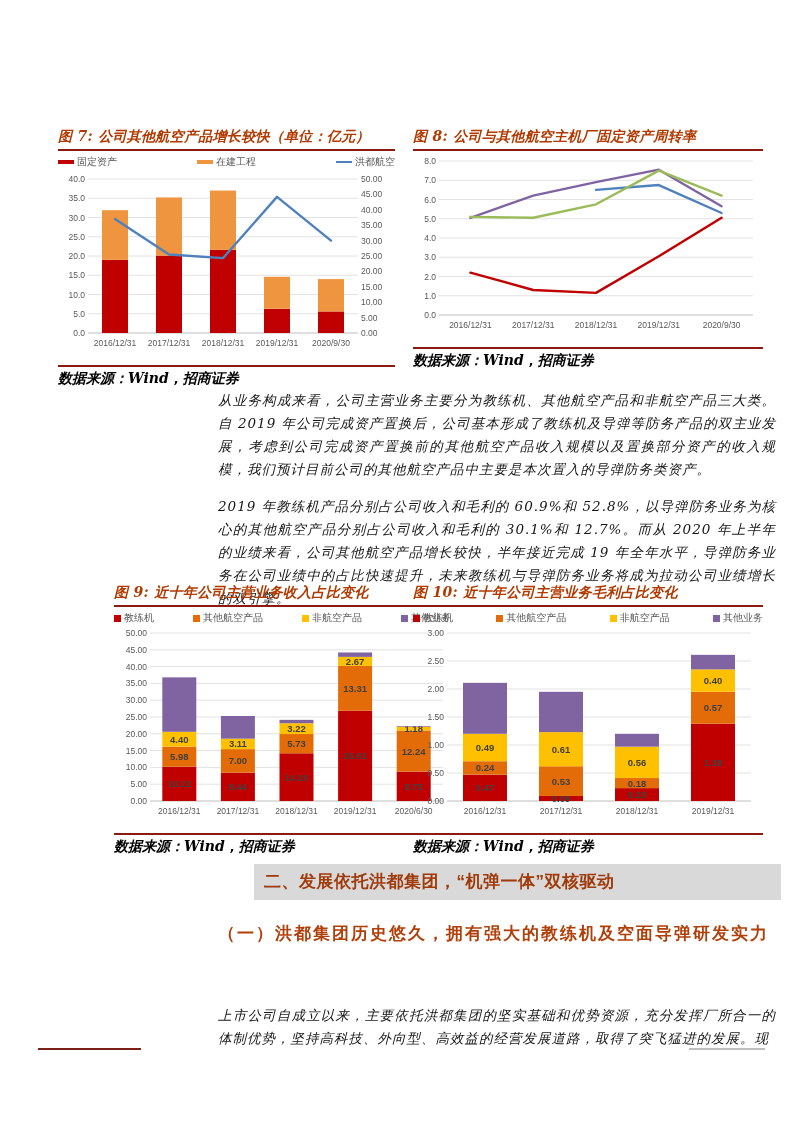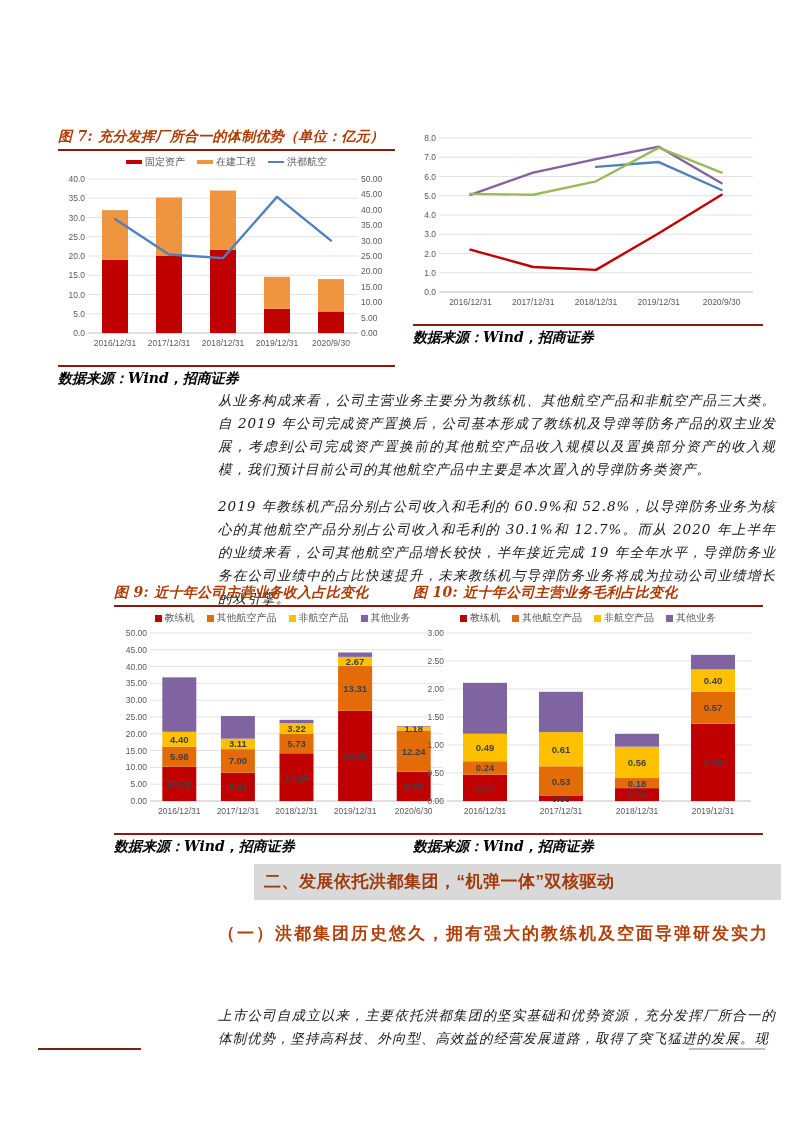--- a/index.html
+++ b/index.html
@@ -2,21 +2,21 @@
 <html><head>
 <meta charset="utf-8">
 <style>
   html,body{margin:0;padding:0;background:#ffffff;}
   .canvas{position:relative;width:793px;height:1122px;background:#fff;overflow:hidden;
           font-family:"Liberation Sans",sans-serif;}
   .fig{position:absolute;margin:0;}
   .fig-caption{font-family:"DejaVu Serif",serif;font-style:italic;font-weight:bold;
                font-size:14px;color:#B03A00;border-bottom:2px solid #8B1A10;
                padding-bottom:3px;white-space:nowrap;letter-spacing:.3px;}
-  .legend{display:flex;justify-content:center;align-items:center;gap:12px;
+  .legend{display:flex;justify-content:space-between;align-items:center;gap:12px;
           margin-top:4px;height:14px;font-size:10px;color:#595959;white-space:nowrap;}
   .legend .it{display:flex;align-items:center;gap:3px;}
   .legend .ln{width:16px;height:4px;display:inline-block;}
   .legend .ln.thin{height:2.5px;}
   .legend .sq{width:7px;height:7px;display:inline-block;}
   .chart-box{margin-top:2px;}
   .chart-box svg text{font-family:"Liberation Sans",sans-serif;}
   .fig-source{font-family:"DejaVu Serif",serif;font-style:italic;font-weight:bold;
               font-size:14px;color:#000;border-top:2px solid #8B1A10;padding-top:3px;margin-top:2px;}
   .textblock{position:absolute;font-family:"DejaVu Serif",serif;font-style:italic;
@@ -28,21 +28,21 @@
   .sub-heading{position:absolute;color:#B0400A;font-weight:bold;font-size:17px;
                line-height:31px;letter-spacing:2px;text-align:justify;}
   .hrule{position:absolute;height:2px;}
 </style>
 </head>
 <body>
 
 <div class="canvas">
 
   <figure class="fig" style="left:58px;top:128px;width:337px;">
-    <div class="fig-caption">图 7: 充分发挥厂所合一的体制优势（单位：亿元）</div>
+    <div class="fig-caption">图 7: 公司其他航空产品增长较快（单位：亿元）</div>
     <div class="legend">
         <span class="it">
           <span class="ln" style="background: rgb(192, 0, 0);"></span>
           <span>固定资产</span>
         </span>
         <span class="it">
           <span class="ln" style="background: rgb(240, 149, 63);"></span>
           <span>在建工程</span>
         </span>
         <span class="it">
@@ -94,20 +94,21 @@
           <rect x="98" y="26.479999999999983" width="26" height="58.13500000000001" fill="#F0953F"></rect>
           <rect x="152" y="19.549999999999994" width="26" height="59.28999999999999" fill="#F0953F"></rect>
           <rect x="206" y="105.79" width="26" height="31.955" fill="#F0953F"></rect>
           <rect x="260" y="108.10000000000001" width="26" height="32.33999999999999" fill="#F0953F"></rect>
           <polyline points="57,48.04 111,83.46 165,87.156 219,25.863999999999997 273,69.6" fill="none" stroke="#4E81BD" stroke-width="2.4" stroke-linejoin="round" stroke-linecap="round"></polyline>
         </svg></div>
     <div class="fig-source">数据来源：Wind，招商证券</div>
   </figure>
 
   <figure class="fig" style="left:413px;top:128px;width:350px;">
+    <div class="fig-caption">图 8: 公司与其他航空主机厂固定资产周转率</div>
     <div class="chart-box"><svg width="350" height="188" viewBox="0 0 350 188">
           <line x1="26" y1="162" x2="340" y2="162" stroke="#BFBFBF" stroke-width="1"></line>
           <text x="23" y="165" text-anchor="end" font-size="8.5" fill="#595959">0.0</text>
           <line x1="26" y1="142.75" x2="340" y2="142.75" stroke="#E2E2E2" stroke-width="1"></line>
           <text x="23" y="145.75" text-anchor="end" font-size="8.5" fill="#595959">1.0</text>
           <line x1="26" y1="123.5" x2="340" y2="123.5" stroke="#E2E2E2" stroke-width="1"></line>
           <text x="23" y="126.5" text-anchor="end" font-size="8.5" fill="#595959">2.0</text>
           <line x1="26" y1="104.25" x2="340" y2="104.25" stroke="#E2E2E2" stroke-width="1"></line>
           <text x="23" y="107.25" text-anchor="end" font-size="8.5" fill="#595959">3.0</text>
           <line x1="26" y1="85" x2="340" y2="85" stroke="#E2E2E2" stroke-width="1"></line>

